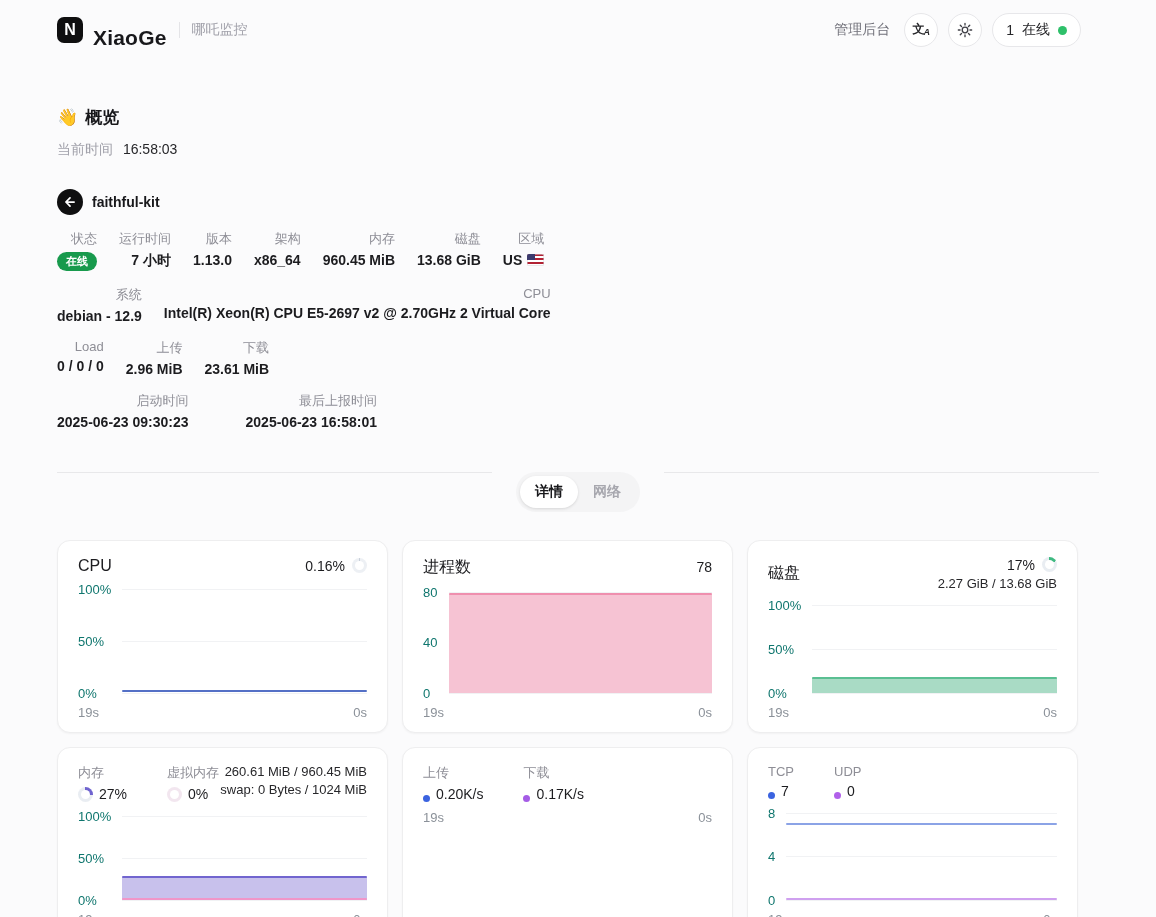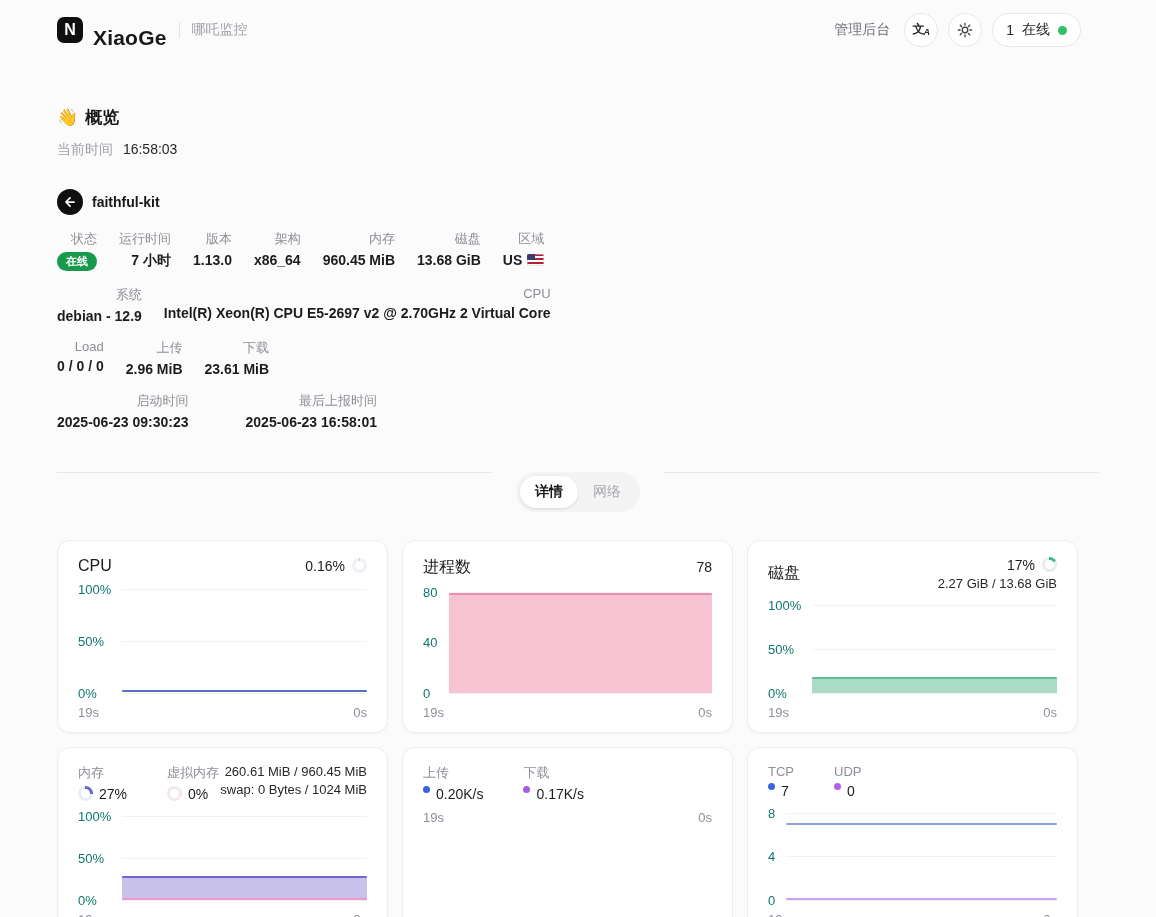--- a/index.html
+++ b/index.html
@@ -49,39 +49,39 @@
   .flag { display:inline-block; width:17px; height:12px; border-radius:2px; position:relative; overflow:hidden;
           background:repeating-linear-gradient(180deg,#b22234 0 2px,#ffffff 2px 4px); box-shadow:0 0 0 .5px #d4d4d8 inset; }
   .flag::after { content:""; position:absolute; left:0; top:0; width:8px; height:6px; background:#3c3b6e; }
 
   
   .tabs-row { margin-top:42px; display:flex; align-items:flex-start; gap:24px; width:1042px; margin-left:57px; }
   .divider { flex:1; height:1px; background:#e8e8ea; }
   .tabs { background:#f4f4f5; border-radius:999px; padding:4px; display:flex; align-items:center; }
   .tab { padding:7px 15px; border-radius:999px; font-size:14px; cursor:pointer; }
   .tab.active { background:#fff; color:#18181b; font-weight:600; box-shadow:0 1px 3px rgba(0,0,0,.12); }
-  .tab.inactive { color:#a7a7ae; }
+  .tab.inactive { color:#a7a7ae;font-weight:bold; }
 
   
   .grid { display:grid; grid-template-columns:repeat(3,1fr); gap:14px; margin-top:28px; }
   .card { background:#fff; border:1px solid #eeeeef; border-radius:13px; box-shadow:0 1px 2px rgba(0,0,0,.04);
           height:193px; padding:16px 20px 12px 20px; display:flex; flex-direction:column; }
   .card-head { display:flex; justify-content:space-between; align-items:center; }
   .card-title { font-size:16px; font-weight:500; color:#1c1c1f; }
   .head-right { display:flex; align-items:center; gap:7px; }
   .head-right.col { flex-direction:column; align-items:flex-end; gap:3px; }
   .val-row { display:flex; align-items:center; gap:7px; }
   .big-val { font-size:14px; color:#1c1c1f; }
   .sub-val { font-size:13px; color:#27272a; }
   .ring { width:15px; height:15px; border-radius:50%; position:relative; flex:none; }
   .ring::after { content:""; position:absolute; inset:3px; background:#fff; border-radius:50%; }
   .legends { display:flex; gap:40px; }
   .legend { display:flex; flex-direction:column; gap:4px; }
   .legend-label { font-size:13px; color:#8e8e96; }
-  .legend-val { display:flex; align-items:flex-start; gap:6px; font-size:14px; color:#1c1c1f; }
+  .legend-val { display:flex; align-items:flex-end; gap:6px; font-size:14px; color:#1c1c1f; }
   .dot { width:7px; height:7px; border-radius:50%; flex:none; }
 
   
   .plot { flex:1; display:flex; margin-top:14px; margin-bottom:4px; }
   .gutter { position:relative; flex:none; }
   .gut-44 { width:44px; } .gut-26 { width:26px; } .gut-42 { width:42px; } .gut-18 { width:18px; }
   .ytick { position:absolute; left:0; transform:translateY(-50%); font-size:13px; color:#0f766e; white-space:nowrap; }
   .t0 { top:0; } .t50 { top:50%; } .t100 { top:100%; }
   .plot-area { flex:1; position:relative; }
   .grid-line { position:absolute; left:0; right:0; height:1px; background:#f1f2f4; }

